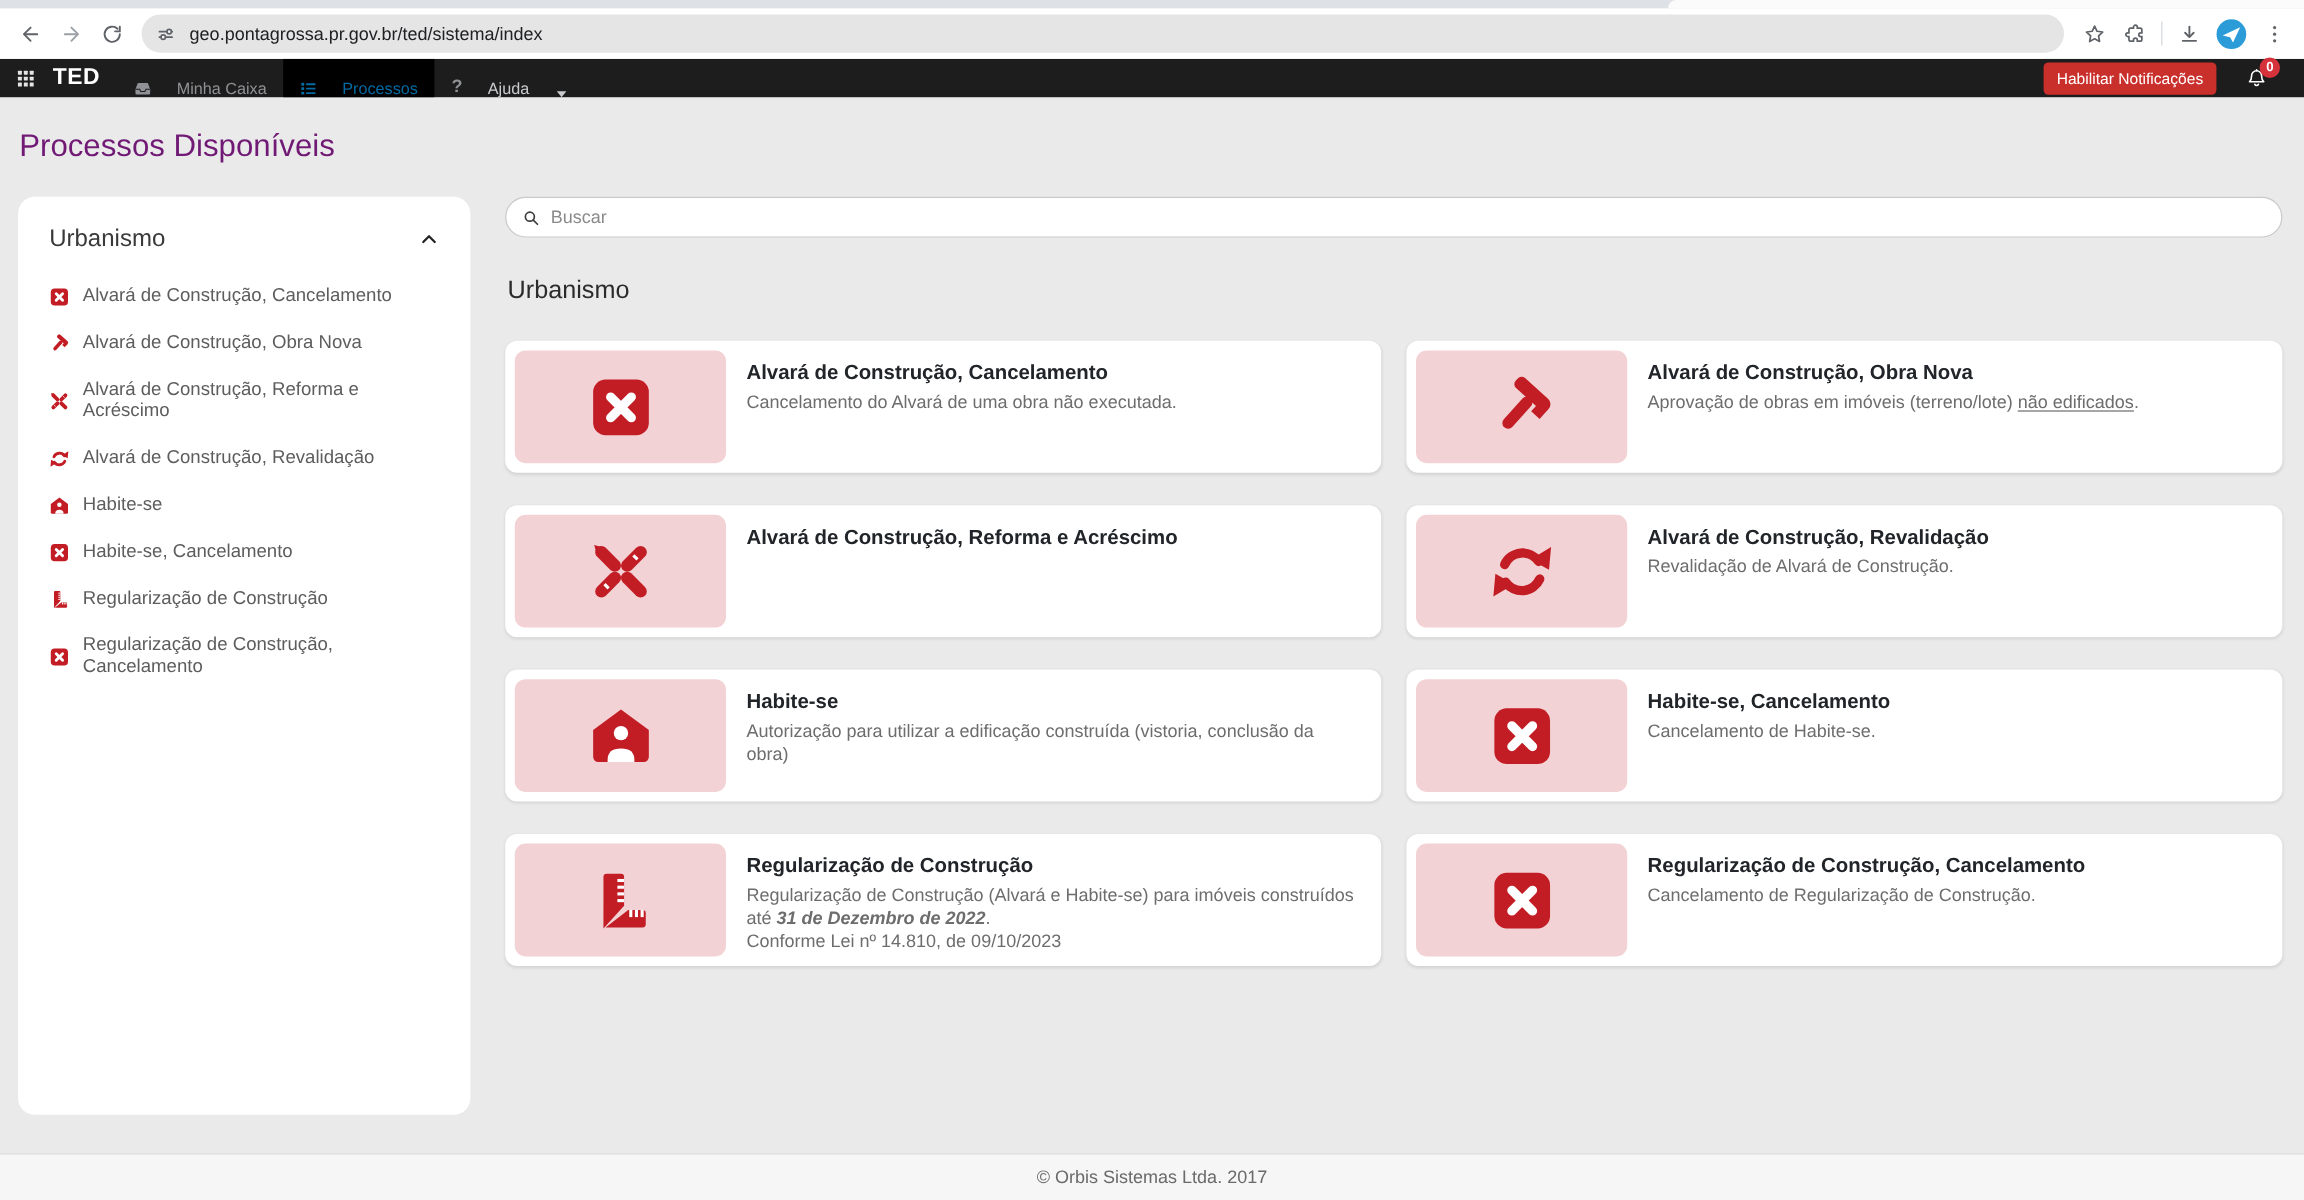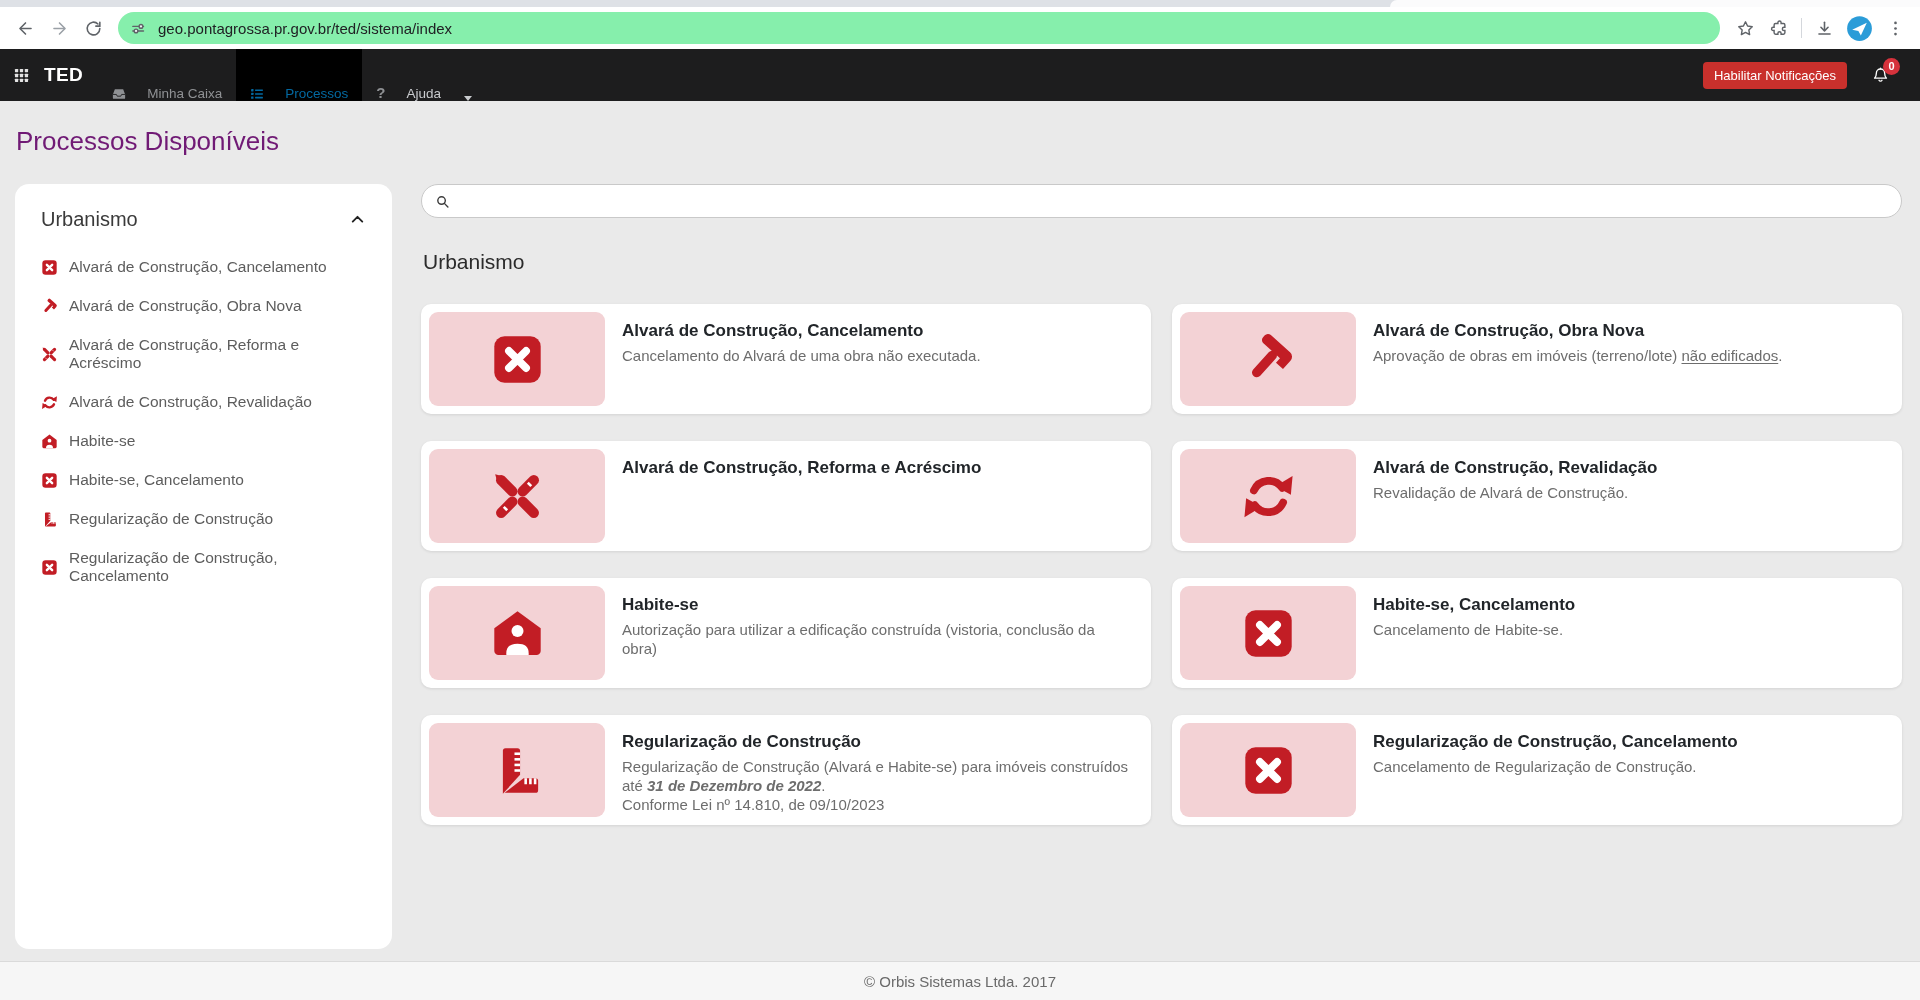--- a/index.html
+++ b/index.html
@@ -10,31 +10,31 @@
   
   .browser { height:49px; background:#ffffff; position:relative; }
   .tabstrip { height:7px; background:#dee1e6; position:relative; }
   .tab-hint { position:absolute; left:1390px; top:0; width:530px; height:7px;
     background:#fbfbfc; border-top-left-radius:10px; }
   .toolbar { height:42px; display:flex; align-items:center; padding:0 8px; }
   .tb-btn { width:34px; height:34px; border-radius:50%; display:flex; align-items:center;
     justify-content:center; color:#5f6368; flex:none; cursor:pointer; }
   .tb-btn.dim { color:#9aa0a6; }
   .tb-btn svg { width:19px; height:19px; }
-  .omnibox { flex:1; height:32px; background:#86efac; border-radius:16px; margin:0 8px;
+  .omnibox { flex:1; height:32px; background:#e5e5e5; border-radius:16px; margin:0 8px;
     display:flex; align-items:center; padding:0 8px 0 6px; cursor:text; }
   .site-info { width:28px; height:28px; border-radius:50%; display:flex; align-items:center;
     justify-content:center; color:#5f6368; flex:none; }
   .site-info svg { width:17px; height:17px; }
   .url { font-size:15px; color:#202124; margin-left:6px; white-space:nowrap; }
   .tb-sep { width:1px; height:20px; background:#d4d7dc; margin:0 5px; }
   .avatar { width:27px; height:27px; margin:0 5px; flex:none; cursor:pointer; }
   .avatar svg { width:27px; height:27px; }
   
-  .navbar { height:52px; background:#1d1d1e; display:flex; align-items:stretch; }
+  .navbar { height:32px; background:#1d1d1e; display:flex; align-items:stretch; }
   .grid-btn { width:42px; display:flex; align-items:center; justify-content:center;
     color:#e4e4e4; cursor:pointer; }
   .grid-btn svg { width:15px; height:15px; }
   .brand { display:flex; align-items:center; color:#fff; font-size:19px; font-weight:700;
     letter-spacing:.4px; padding:0 15px 0 2px; cursor:pointer; }
   .nav-item { display:flex; align-items:flex-end; gap:21px; padding:0 14px; font-size:13.5px;
     color:#8f9194; cursor:pointer; }
   .nav-item svg { width:14px; height:14px; }
   .nav-item.active { background:#000; color:#0369a1; }
   .nav-item.ajuda { color:#c9cbce; }
@@ -322,20 +322,21 @@
   </div>
 
   <div class="main">
     <div class="search">
       <span class="icon">
         <svg viewBox="0 0 64 64" fill="none" stroke="currentColor" stroke-width="6" stroke-linecap="round">
             <circle cx="28" cy="28" r="16"></circle>
             <path d="M40 40 L55 55"></path>
           </svg>
       </span>
+      <input type="text" placeholder="Buscar" style="">
     </div>
 
     <h2 class="section-title">Urbanismo</h2>
 
     <div class="grid">
       <div class="card">
         <div class="thumb">
             <span class="icon">
               <svg viewBox="0 0 64 64">
                 <rect x="5" y="5" width="54" height="54" rx="12" fill="currentColor"></rect>

